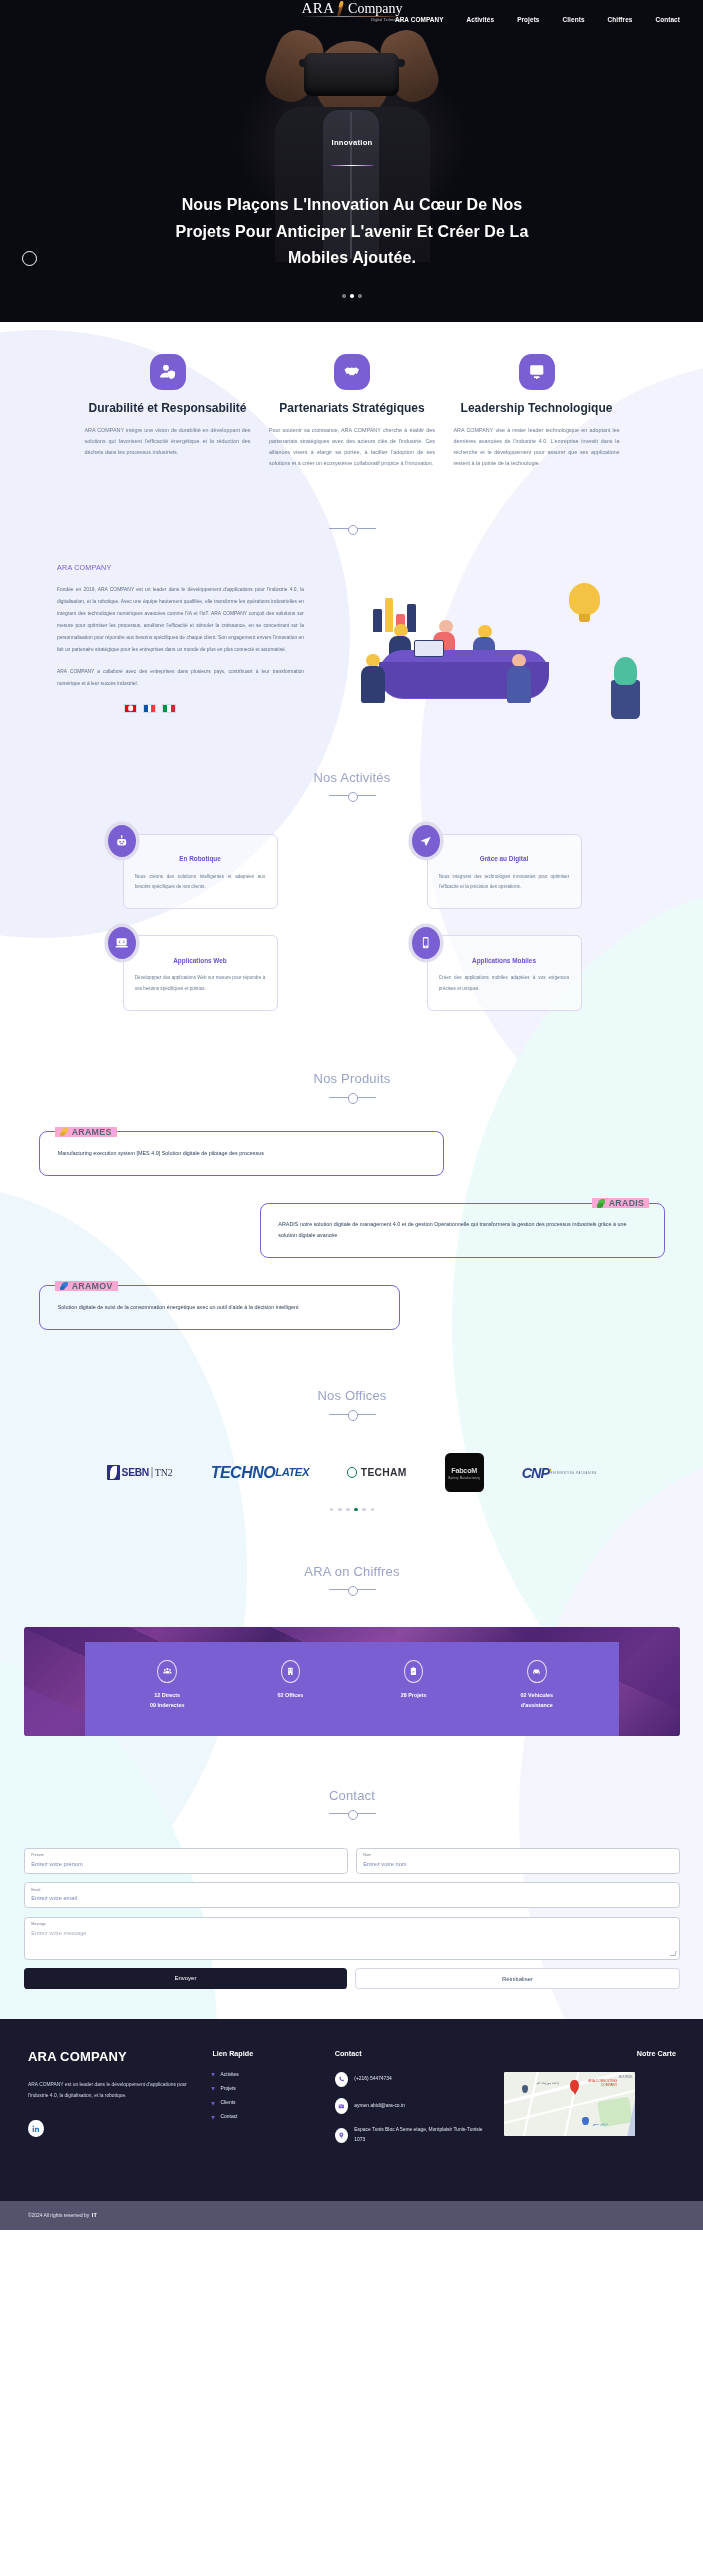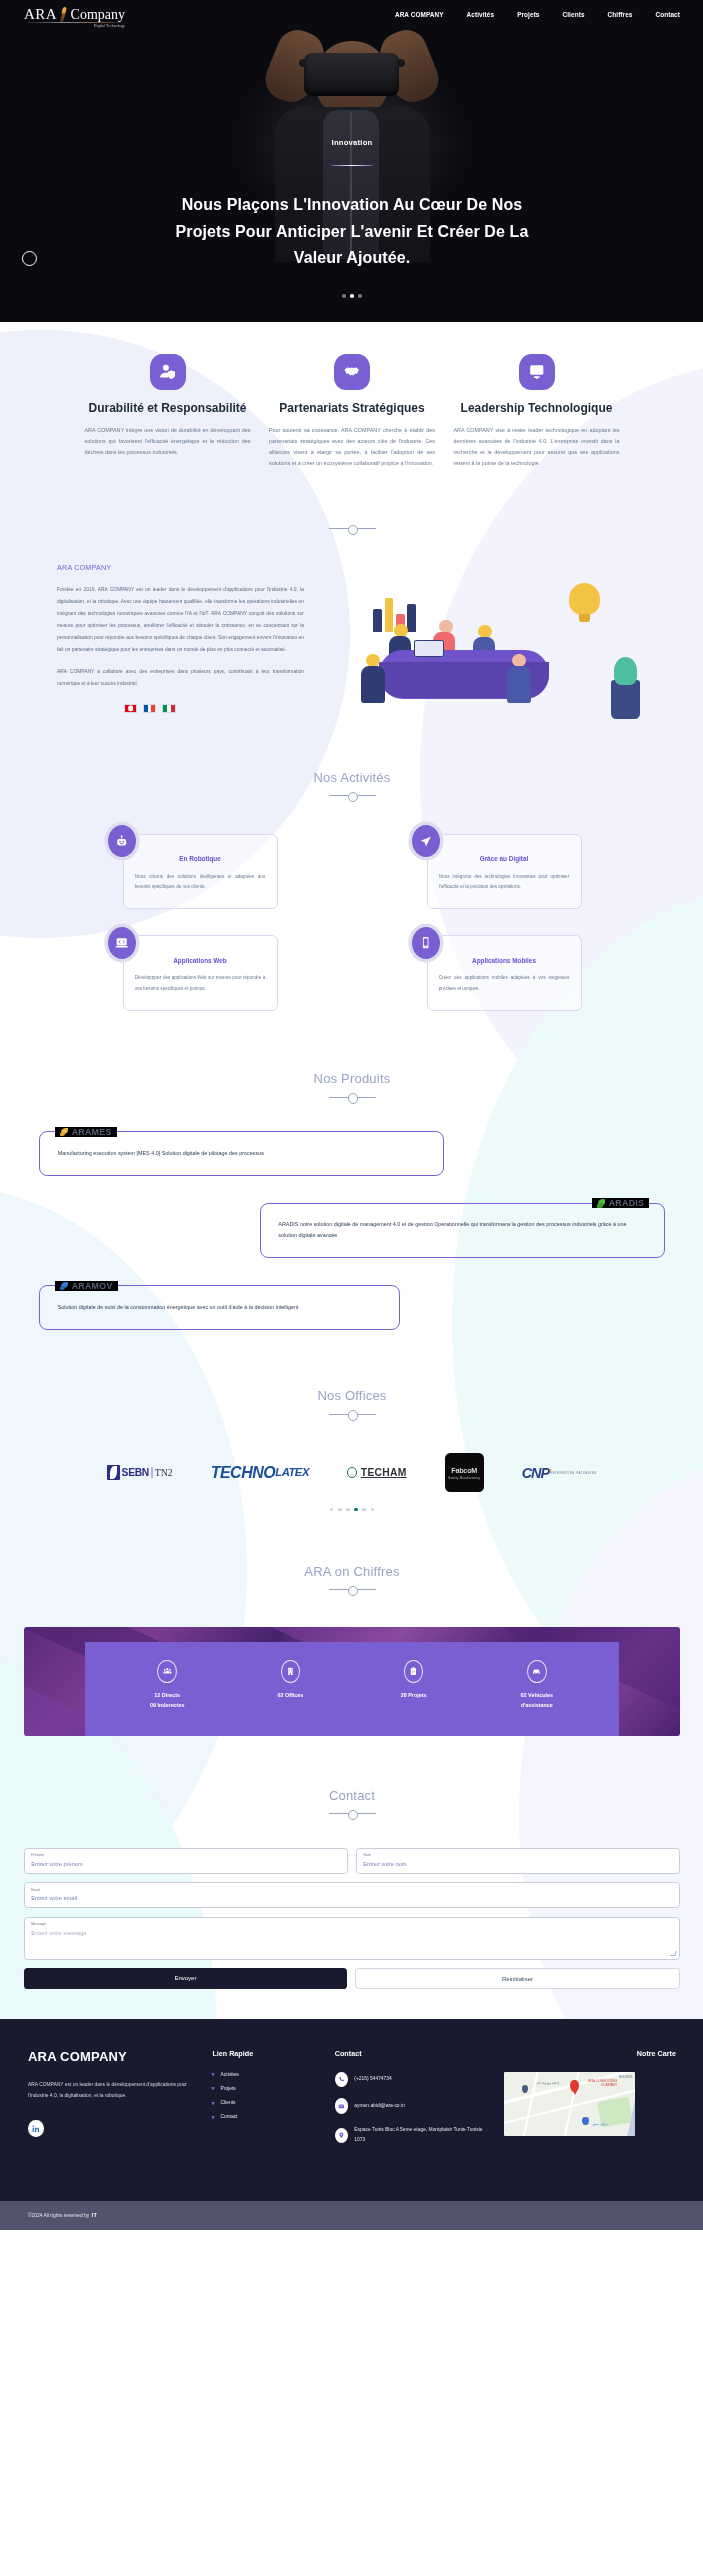--- a/index.html
+++ b/index.html
@@ -62,21 +62,21 @@
     background: linear-gradient(180deg,#31313b,#1e1e26);
     border-radius: 15.5px 15.5px 0 0;
   }
   .hf-zip {
     position:absolute; left:109px; top:103px; width:1.5px; height:147px;
     background:#43434f;
   }
 
   .nav {
     position: absolute; top: 0; left: 0; right: 0; height: 28px;
-    display: flex; align-items: center; padding: 0 24px; z-index: 20;
+    display: flex; align-items: center; padding: 0 24px; z-index: 20; flex-direction: column;
   }
   .brand { display:flex; align-items:flex-end; gap:2.1px; position:relative; }
   .brand-ara {
     font-family: "Liberation Serif", serif; font-size: 15px; color: #fff;
     letter-spacing: 0.5px; line-height: 1;
   }
   .brand-bird {
     width: 8.2px; height: 15.5px; position: relative; margin: 0 0.5px;
   }
   .brand-bird:before{
@@ -285,21 +285,21 @@
   .pcard {
     position: relative; border: 0.5px solid #7a5fd3; border-radius: 8.2px;
     padding: 15.5px 17.5px; min-height: 42px;
     display:flex; align-items:center;
   }
   .pcard p { font-size: 5.4px; color:#31405a; line-height: 2.1; }
   .pcard.left  { width: 405px; margin: 0 0 27px 6.2px; }
   .pcard.right { width: 405px; margin: 0 6.2px 27px auto; }
   .pcard.third { width: 361px; margin: 0 0 0 6.2px; }
   .plabel {
-    position:absolute; top: -5.7px; background: #000000;
+    position:absolute; top: -5.7px; background: #f9a8d4;
     padding: 0 5.2px; display:flex; align-items:center; gap: 2.6px;
     font-size: 8.8px; color: #5a6375; font-weight: 700; letter-spacing: 0.3px;
   }
   .plabel.lpos { left: 14.4px; }
   .plabel.rpos { right: 14.4px; }
   .feather { width: 9.3px; height: 10.3px; position:relative; display:inline-block; }
   .feather:before{
     content:""; position:absolute; left:1px; top:1px; width:7.2px; height:6.7px;
     border-radius: 70% 10% 60% 20%;
   }
@@ -327,21 +327,21 @@
     background:#fff; border-radius: 60% 0 60% 0;
   }
   .lg-sebn .t1 { font-family:"Liberation Sans",sans-serif; font-weight:700; font-size:10.3px; color:#2b2f84; letter-spacing:-0.3px;}
   .lg-sebn .bar { width:1.5px; height:11.3px; background:#b7b9cf; }
   .lg-sebn .t2 { font-family:"Liberation Serif",serif; font-size:9.8px; color:#2f3350; }
   .lg-techno { text-align:center; line-height:.95; }
   .lg-techno .a { font-size:16px; font-weight:700; color:#1b4f9c; font-style: italic; letter-spacing:-0.5px;}
   .lg-techno .b { font-size:11.3px; font-weight:700; color:#1b4f9c; font-style: italic; letter-spacing:-0.5px;}
   .lg-techam { display:flex; align-items:center; gap:3.6px; }
   .lg-techam .ring { width:10.3px;height:10.3px;border-radius:50%;border:1.5px solid #0e7d4e;}
-  .lg-techam .t { font-size:10.3px; font-weight:700; color:#2e3238; letter-spacing:0.3px;text-decoration:underline;}
+  .lg-techam .t { font-size:10.3px; font-weight:700; color:#2e3238; letter-spacing:0.3px;}
   .lg-fab {
     width: 39px; height: 39px; background:#0a0a0a; border-radius:5.2px;
     display:flex; flex-direction:column; align-items:center; justify-content:center; gap:1px;
   }
   .lg-fab .t { color:#d8d8d8; font-size:7.2px; font-weight:700; letter-spacing:-0.2px;}
   .lg-fab .s { color:#bdbdbd; font-size:2.8px; letter-spacing:0.2px;}
   .lg-cnp { text-align:center; }
   .lg-cnp .t { font-size:14.4px; font-weight:700; color:#2b3f8c; letter-spacing:-1px; font-style:italic;}
   .lg-cnp .t sup { color:#f0a500; font-size:7.2px; }
   .lg-cnp .s { font-size:2.6px; color:#5d6480; letter-spacing:0.6px; margin-top:1px;}
@@ -521,21 +521,21 @@
         <a class="nav-link">Projets</a>
         <a class="nav-link">Clients</a>
         <a class="nav-link">Chiffres</a>
         <a class="nav-link">Contact</a>
       </div>
     </nav>
 
     <div class="hero-inner">
       <div class="hero-kicker">Innovation</div>
       <div class="hero-rule"></div>
-      <h1 class="hero-title">Nous Plaçons L'Innovation Au Cœur De Nos Projets Pour Anticiper L'avenir Et Créer De La Valeur Ajoutée.</h1>
+      <h1 class="hero-title">Nous Plaçons L'Innovation Au Cœur De Nos Projets Pour Anticiper L'avenir Et Créer De La Mobiles Ajoutée.</h1>
     </div>
 
     <div class="hero-ring"></div>
     <div class="hero-dots">
       <i></i>
       <i class="on"></i>
       <i></i>
     </div>
   </section>
 

